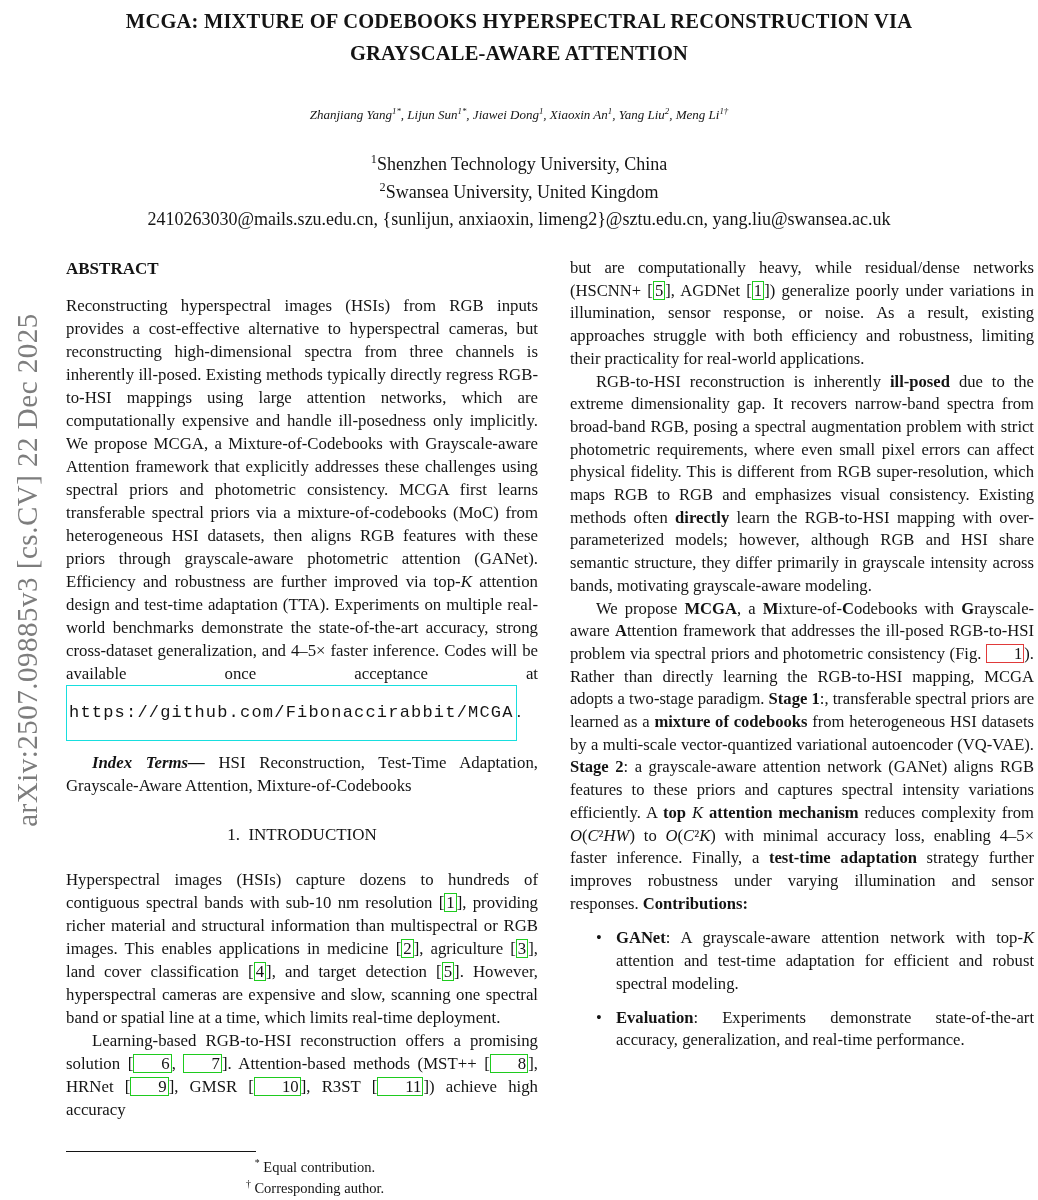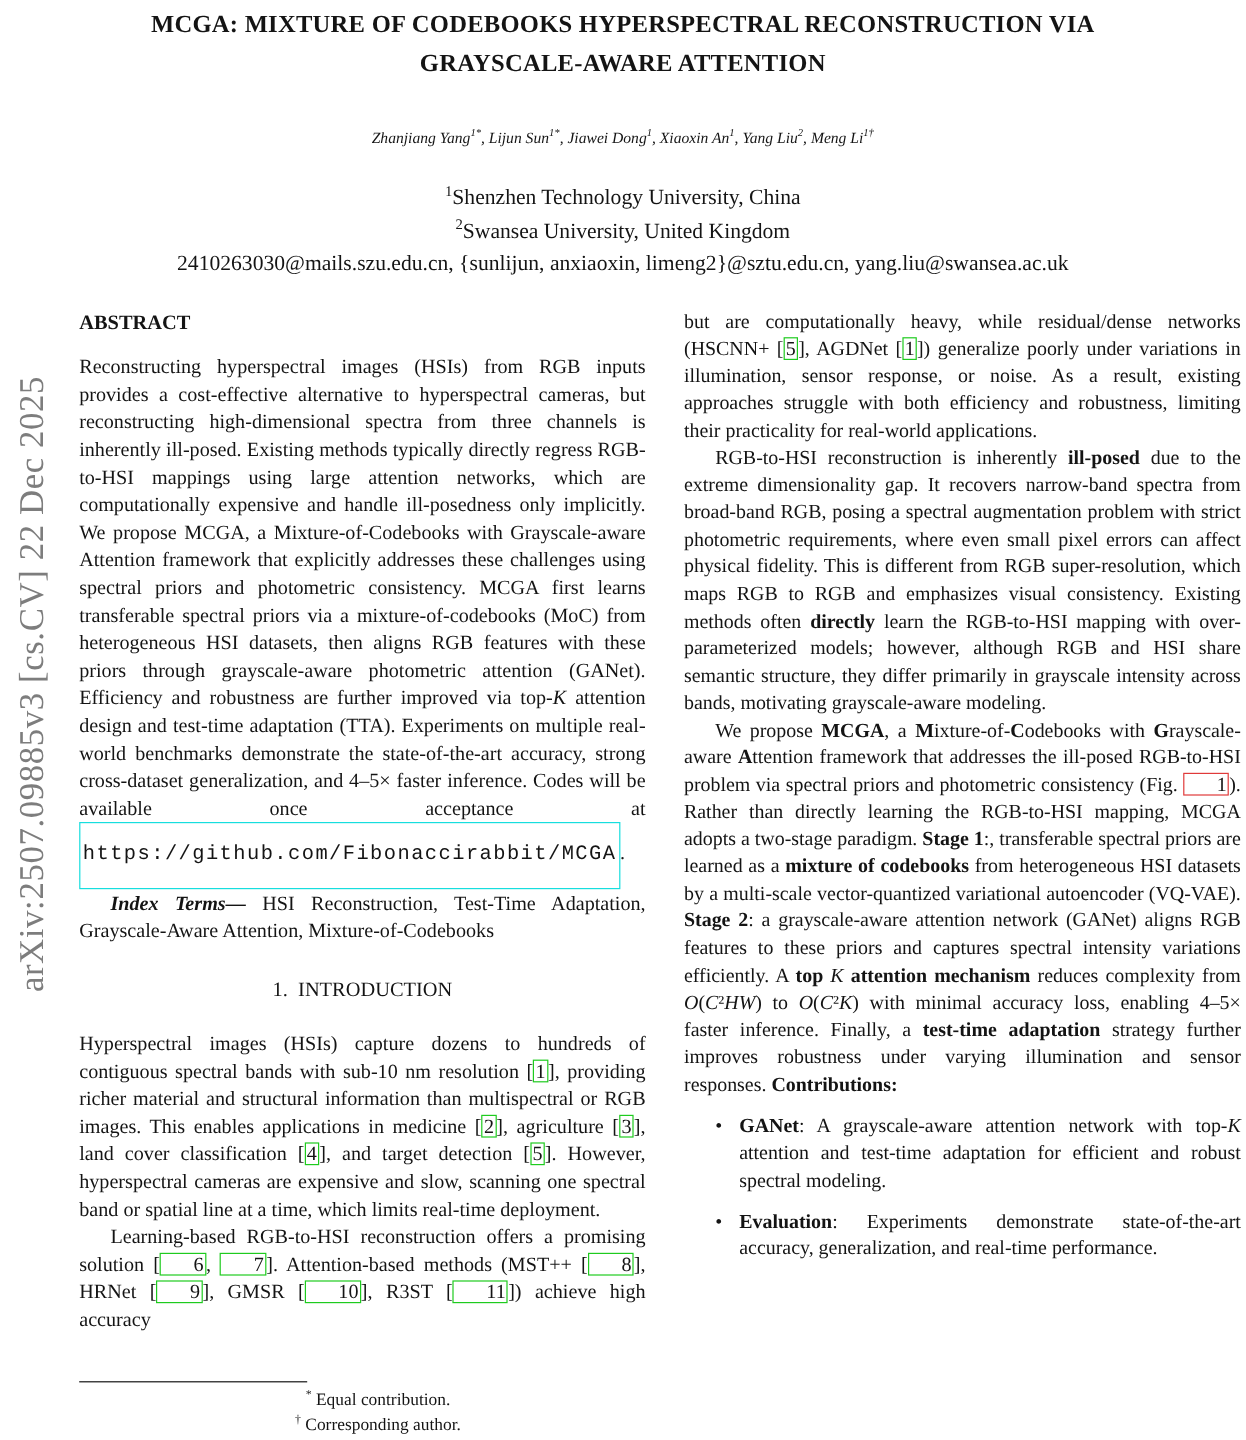--- a/index.html
+++ b/index.html
@@ -36,21 +36,21 @@
     font-size:13px;
   }
   .affil-block{margin-top:28px;font-size:18px;line-height:27.5px;}
   sup{font-size:68%;line-height:0;}
   
   .col{position:absolute;top:257px;font-size:16.8px;line-height:23px;}
   .col-left{left:66px;width:472px;}
   .col-right{left:570px;width:464px;font-size:16.6px;line-height:22.7px;}
   .just{text-align:justify;margin:0;}
   .indent{text-indent:26px;}
-  .idx{}
+  .idx{margin-top:10px;}
   .abs-h{font-weight:bold;font-size:17px;margin:0 0 14px 0;}
   .sec-h{text-align:center;font-weight:normal;font-size:17px;margin:26px 0 22px 0;}
   
   .linkbox{border:1.5px solid;padding:0 1px;display:inline-block;line-height:1.05;}
   .box-g{border-color:#1ecb1e;}
   .box-r{border-color:#e03a3a;}
   .box-c{
     border-color:#17dede;
     font-family:"Liberation Mono","DejaVu Sans Mono",monospace;
     font-size:17px;

